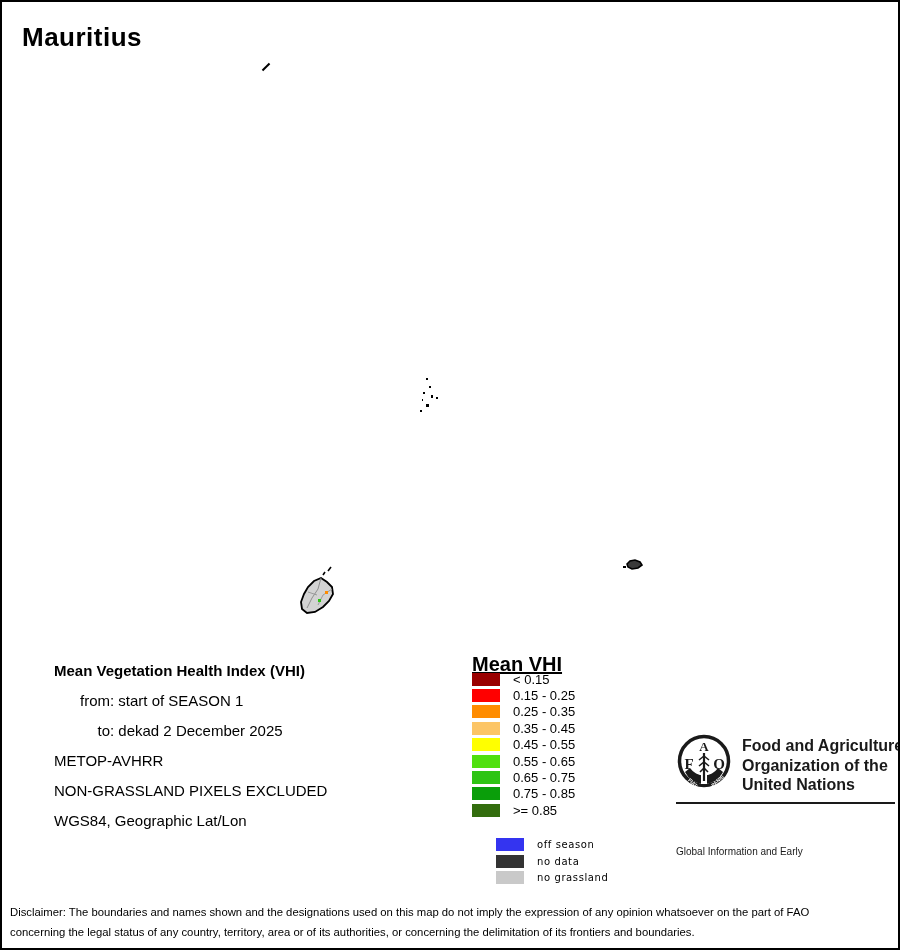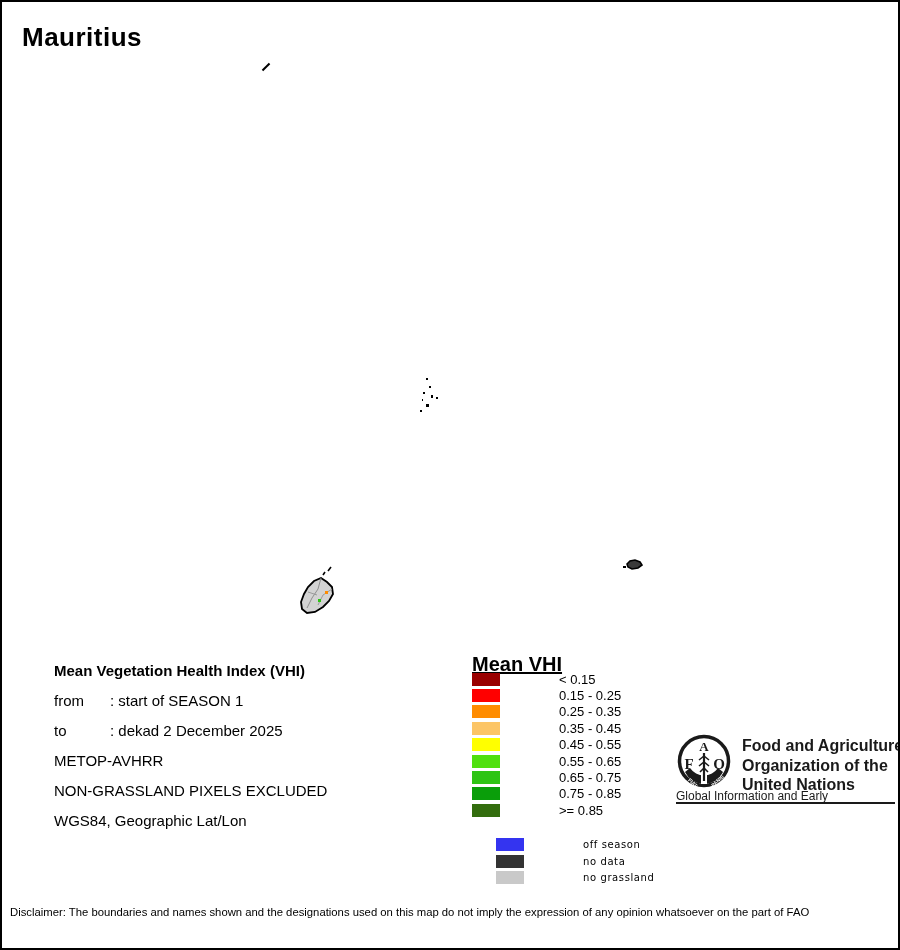--- a/index.html
+++ b/index.html
@@ -17,45 +17,45 @@
   }
   
   .dot{position:absolute;background:#000;}
   .islet{position:absolute;background:#000;transform:rotate(45deg);}
   
   .info-block{
     position:absolute;left:20px;top:654px;
     font-size:15px;color:#000;line-height:30px;white-space:nowrap;margin-left:32px;
   }
   .info-bold{font-weight:bold;}
-  .info-label{display:inline-block;width:56px;}
+  .info-label{display:inline-block;width:56px;text-align:right;}
   
   .legend-title{
     position:absolute;left:470px;top:651px;
     font-size:20px;font-weight:bold;text-decoration:underline;color:#000;
   }
   .legend-rows{position:absolute;left:470px;top:669px;}
-  .legend-row{height:16.4px;display:flex;align-items:center;gap:46px;}
+  .legend-row{height:16.4px;display:flex;align-items:center;}
   .legend-extra{position:absolute;left:470px;top:834px;}
   .legend-extra .legend-row{height:16.8px;padding-left:24px;}
   .swatch{width:28px;height:13px;flex:0 0 28px;}
   .swatch-label{margin-left:13px;font-size:13px;color:#000;white-space:nowrap;}
   .legend-extra .swatch-label{
     font-family:"DejaVu Sans", sans-serif;font-size:10px;letter-spacing:0.6px;
   }
   
   .fao-logo{position:absolute;left:675px;top:732px;}
   .fao-name{
     position:absolute;left:740px;top:734px;
     font-size:16px;font-weight:bold;line-height:19.5px;color:#1a1a1a;white-space:nowrap;
   }
   .fao-divider{position:absolute;left:674px;top:800px;width:219px;height:2px;background:#1a1a1a;}
   .giews{
-    position:absolute;left:674px;top:784px;
-    font-size:12px;line-height:21px;color:#1a1a1a;white-space:nowrap;text-align:right;
+    position:absolute;left:674px;top:839px;
+    font-size:10px;line-height:21px;color:#1a1a1a;white-space:nowrap;text-align:right;
   }
   
   .disclaimer{
     position:absolute;left:8px;top:900px;width:884px;
     font-size:11.3px;line-height:20px;color:#000;white-space:nowrap;
   }
 </style>
 </head>
 <body>
 
@@ -189,15 +189,16 @@
   </div>
 
   <div class="fao-divider"></div>
 
   <div class="giews">
     <div>Global Information and Early</div>
   </div>
 
   <div class="disclaimer">
     <div>Disclaimer: The boundaries and names shown and the designations used on this map do not imply the expression of any opinion whatsoever on the part of FAO</div>
+    <div>concerning the legal status of any country, territory, area or of its authorities, or concerning the delimitation of its frontiers and boundaries.</div>
   </div>
 
 </div>
 
 </body></html>

